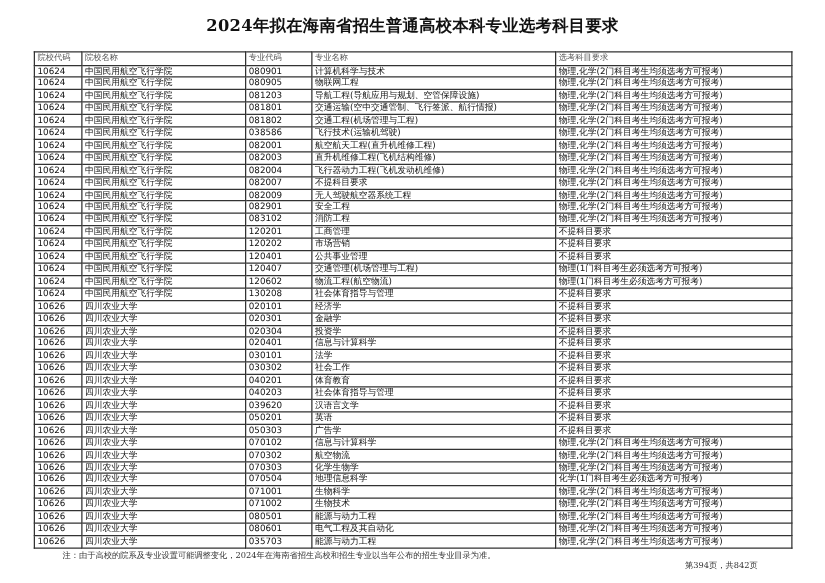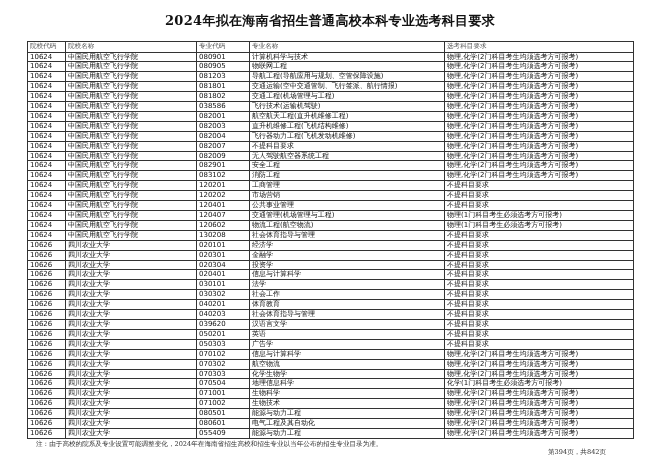--- a/index.html
+++ b/index.html
@@ -23,21 +23,21 @@
   }
   table.grid th {
     font-family: "DejaVu Serif", "Liberation Serif", serif; font-weight: normal; color: #555;
     text-align: left; height: 9.5px; line-height: 9.5px; font-size: 6.6px;
   }
   td.c-code { text-align: left; }
   td.c-name, td.c-mcode, td.c-major, td.c-req { text-align: left; }
   col.w1 { width: 38px; } col.w2 { width: 131px; } col.w3 { width: 53px; }
   col.w4 { width: 195px; } col.w5 { width: 189px; }
   .footnote {
-    position: absolute; left: 36px; top: 440px; font-size: 6.6px; color: #333;
+    position: absolute; left: 50px; top: 440px; font-size: 6.6px; color: #333;
     font-family: "DejaVu Serif", "Liberation Serif", serif;
   }
   .pageno {
     position: absolute; left: 548px; top: 448px; font-size: 6.6px; color: #333;
     font-family: "DejaVu Serif", "Liberation Serif", serif;
   }
 </style>
 </head>
 <body>
 
@@ -323,21 +323,21 @@
       <tr>
         <td class="c-code">10626</td>
         <td class="c-name">四川农业大学</td>
         <td class="c-mcode">080601</td>
         <td class="c-major">电气工程及其自动化</td>
         <td class="c-req">物理,化学(2门科目考生均须选考方可报考)</td>
       </tr>
       <tr>
         <td class="c-code">10626</td>
         <td class="c-name">四川农业大学</td>
-        <td class="c-mcode">055409</td>
+        <td class="c-mcode">035703</td>
         <td class="c-major">能源与动力工程</td>
         <td class="c-req">物理,化学(2门科目考生均须选考方可报考)</td>
       </tr>
     </tbody>
 </table>
 
 <div class="footnote">注：由于高校的院系及专业设置可能调整变化，2024年在海南省招生高校和招生专业以当年公布的招生专业目录为准。</div>
 <div class="pageno">第394页，共842页</div>
 
 </body></html>

